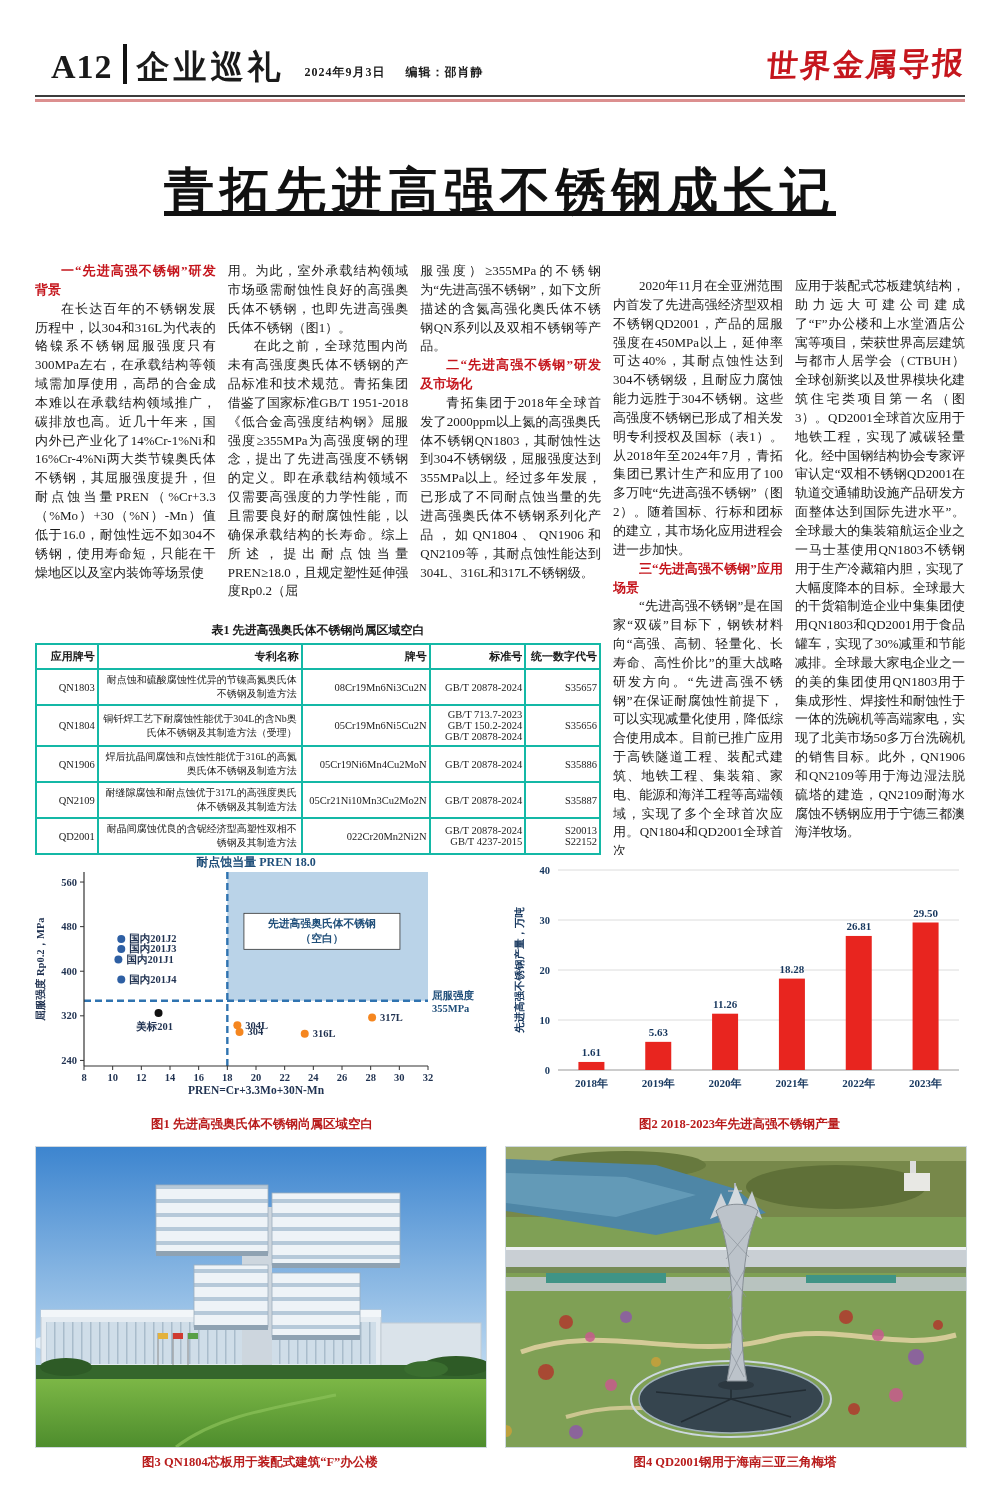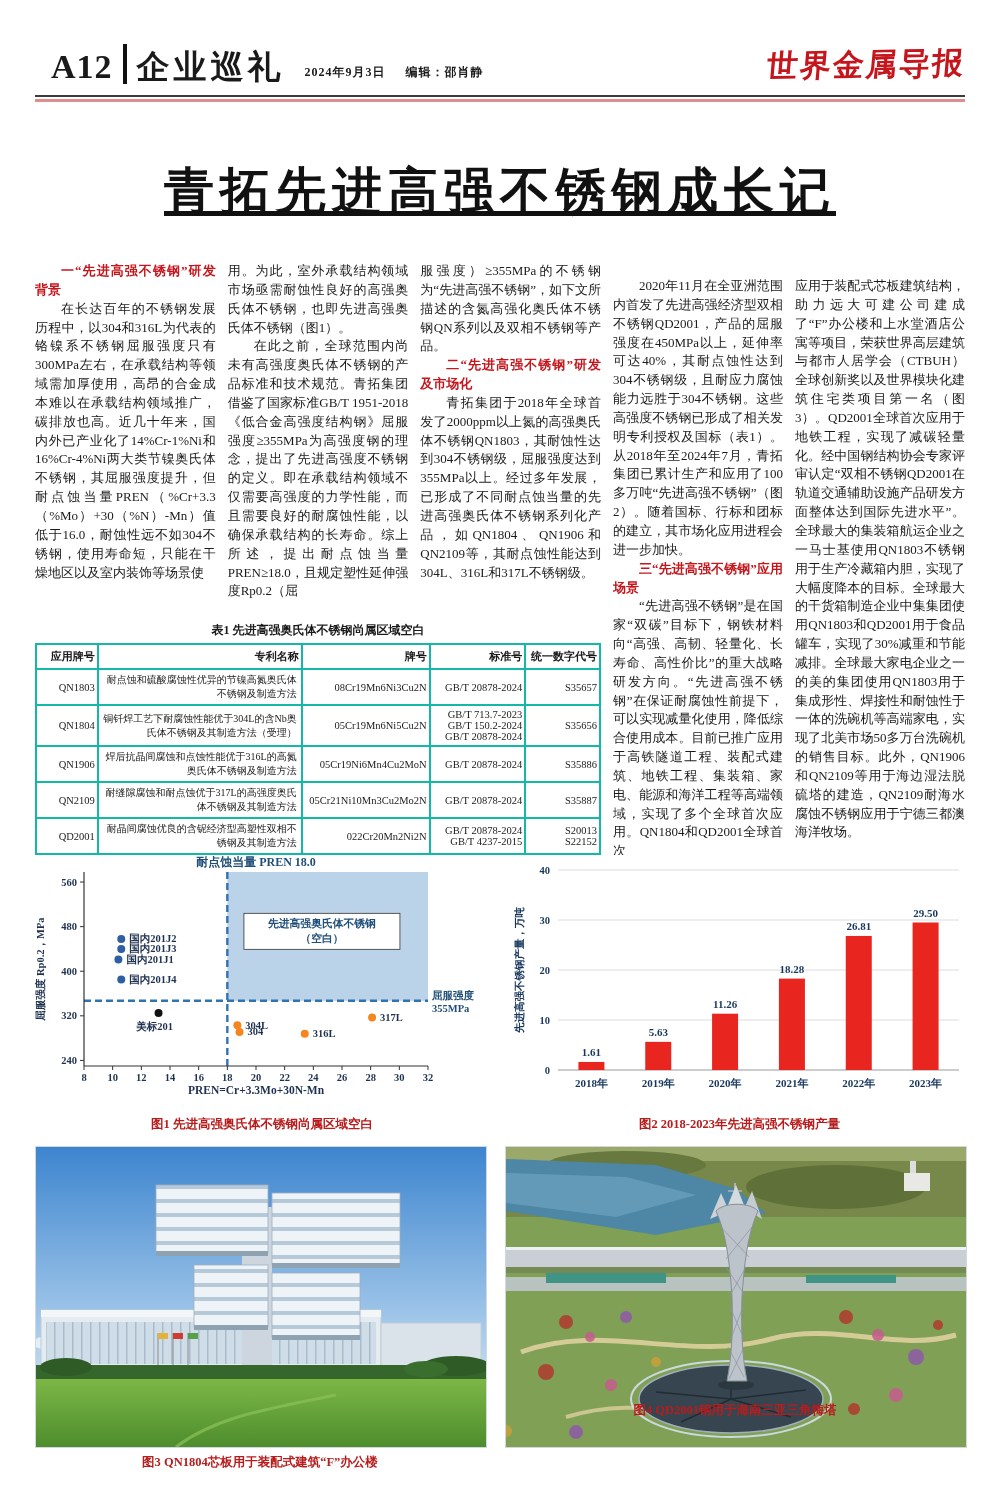--- a/index.html
+++ b/index.html
@@ -43,21 +43,21 @@
   table.t1 col.c3{width:96px;} table.t1 col.c4{width:75px;}
   
   .figbox{position:absolute;}
   .fig1{top:856px;left:32px;width:460px;}
   .fig2{top:856px;left:512px;width:455px;}
   .figcap{text-align:center;font-weight:bold;font-size:12.5px;margin-top:2px;color:#b91c1c;}
   .photo{position:absolute;top:1146px;height:300px;overflow:hidden;border:1px solid #cfd8df;}
   .photo3{left:35px;width:450px;}
   .photo4{left:505px;width:460px;}
   .pcap3{position:absolute;top:1452px;left:35px;width:450px;}
-  .pcap4{position:absolute;top:1400px;left:505px;width:460px;}
+  .pcap4{position:absolute;top:1452px;left:505px;width:460px;}
   svg text{font-family:"Liberation Serif","DejaVu Serif",serif;}
 </style>
 </head>
 <body>
 
 <div class="page">
 
   <div class="header">
     <div class="hdr-left">
       <span class="sec-code">A12</span>

